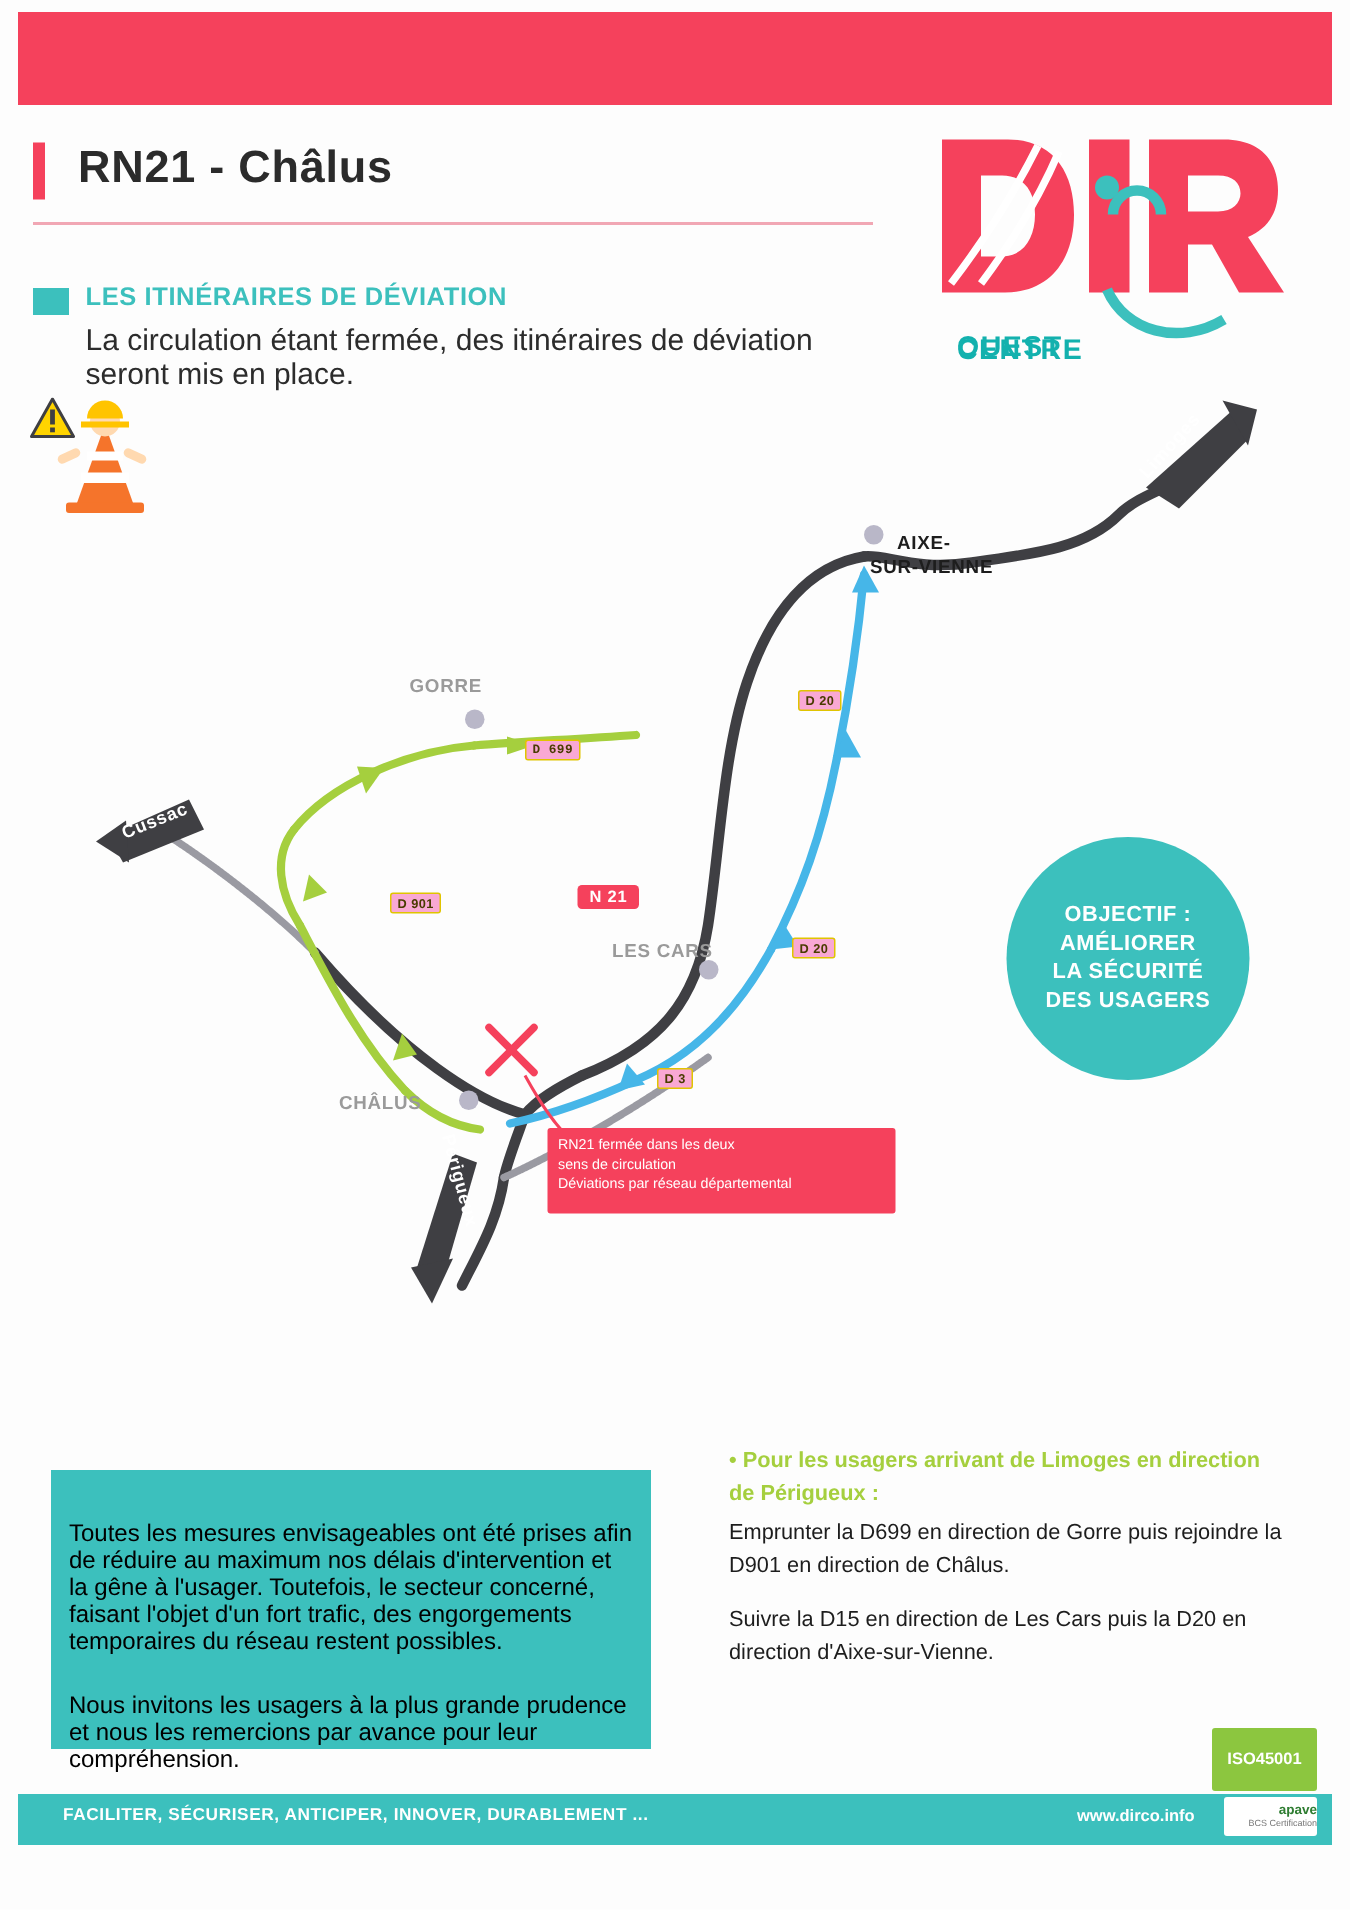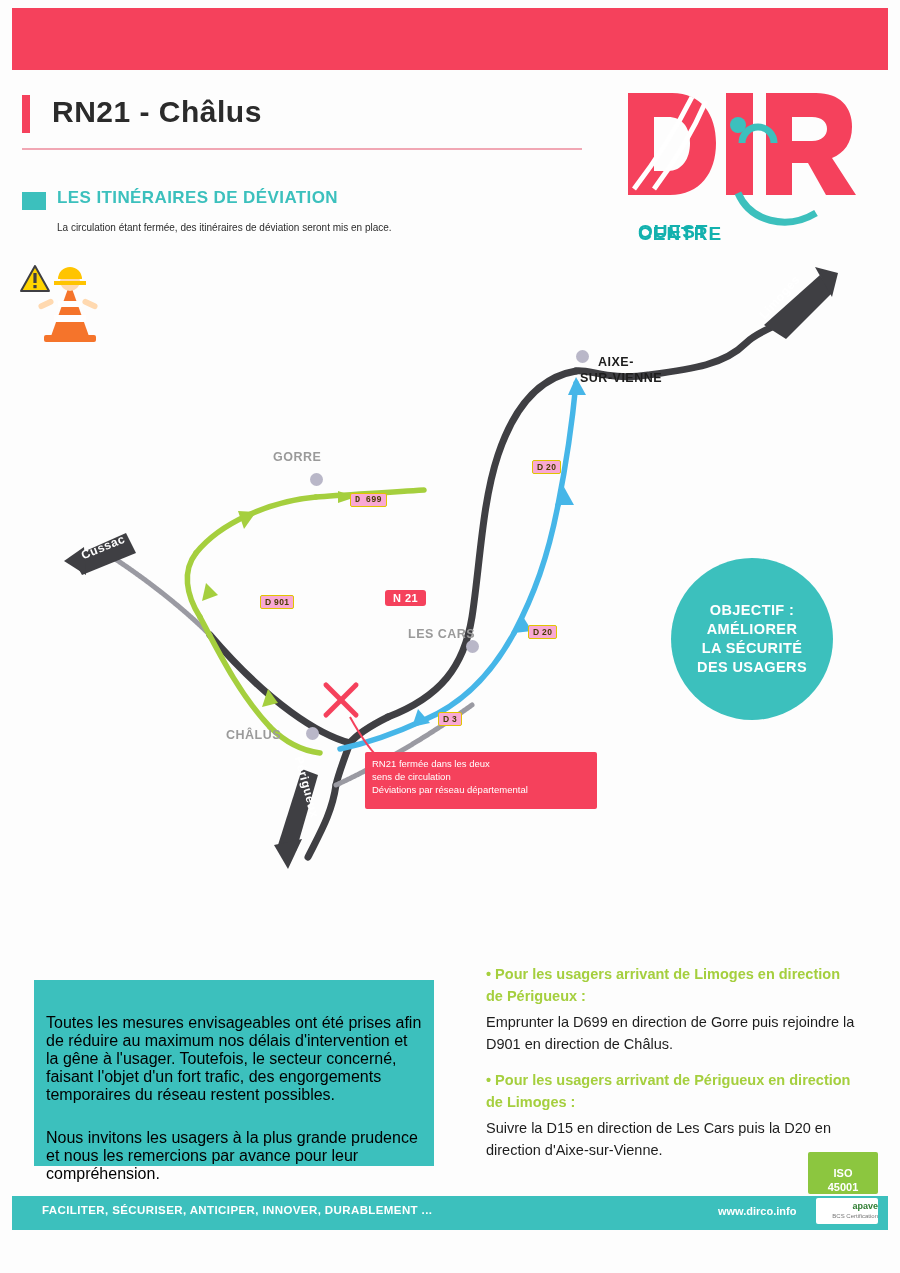--- a/index.html
+++ b/index.html
@@ -46,21 +46,21 @@
   
   .sec-sq{
     position:absolute;left:22px;top:192px;width:24px;height:18px;background:#3cc0bd;
   }
   .sec-title{
     position:absolute;left:57px;top:188px;
     font-size:17px;font-weight:bold;color:#3cc0bd;letter-spacing:.4px;
   }
   .sec-text{
     position:absolute;left:57px;top:216px;width:540px;
-    font-size:10px;color:#2c2c2c;line-height:23px;
+    font-size:20px;color:#2c2c2c;line-height:23px;
   }
   
   .map{
     position:absolute;left:20px;top:265px;width:860px;height:620px;
   }
   .map svg{position:absolute;left:0;top:0;}
   .lbl{
     position:absolute;font-size:12.5px;color:#9a9a9a;font-weight:bold;letter-spacing:.5px;
   }
   .lbl.dark{color:#1d1d1d;}
@@ -124,21 +124,21 @@
   .footer-left{
     position:absolute;left:42px;top:1204px;color:#ffffff;font-weight:bold;
     font-size:11.5px;letter-spacing:.4px;
   }
   .footer-right{
     position:absolute;left:718px;top:1205px;color:#ffffff;font-weight:bold;font-size:11px;
   }
   .iso{
     position:absolute;left:808px;top:1152px;width:70px;height:42px;
     background:#8cc63f;border-radius:2px;color:#ffffff;font-size:11px;font-weight:bold;
-    display:flex;flex-direction:column;align-items:center;justify-content:flex-end;line-height:14px;
+    display:flex;flex-direction:row;align-items:center;justify-content:center;line-height:14px;
   }
   .apave{
     position:absolute;left:816px;top:1198px;width:62px;height:26px;
     background:#ffffff;border-radius:2px;color:#2f7d32;font-size:9px;font-weight:bold;
     display:flex;flex-direction:column;align-items:flex-end;justify-content:center;line-height:10px;
   }
   .apave .sub{color:#777;font-size:6px;font-weight:normal;}
 </style>
 </head>
 <body>
@@ -294,21 +294,20 @@
 
   <div class="teal-box"></div>
   <div class="teal-inner">
     <p>Toutes les mesures envisageables ont été prises afin de réduire au maximum nos délais d'intervention et la gêne à l'usager. Toutefois, le secteur concerné, faisant l'objet d'un fort trafic, des engorgements temporaires du réseau restent possibles.</p>
     <p>Nous invitons les usagers à la plus grande prudence et nous les remercions par avance pour leur compréhension.</p>
   </div>
 
   <div class="right-col">
     <p class="bullet-head">• Pour les usagers arrivant de Limoges en direction de Périgueux :</p>
     <p class="bullet-body">Emprunter la D699 en direction de Gorre puis rejoindre la D901 en direction de Châlus.</p>
-    <p class="bullet-head">• Pour les usagers arrivant de Périgueux en direction de Limoges :</p>
     <p class="bullet-body">Suivre la D15 en direction de Les Cars puis la D20 en direction d'Aixe-sur-Vienne.</p>
   </div>
 
   <div class="iso">
     <span>ISO</span>
     <span>45001</span>
   </div>
 
   <div class="footer-band"></div>
   <div class="footer-left">FACILITER, SÉCURISER, ANTICIPER, INNOVER, DURABLEMENT ...</div>

